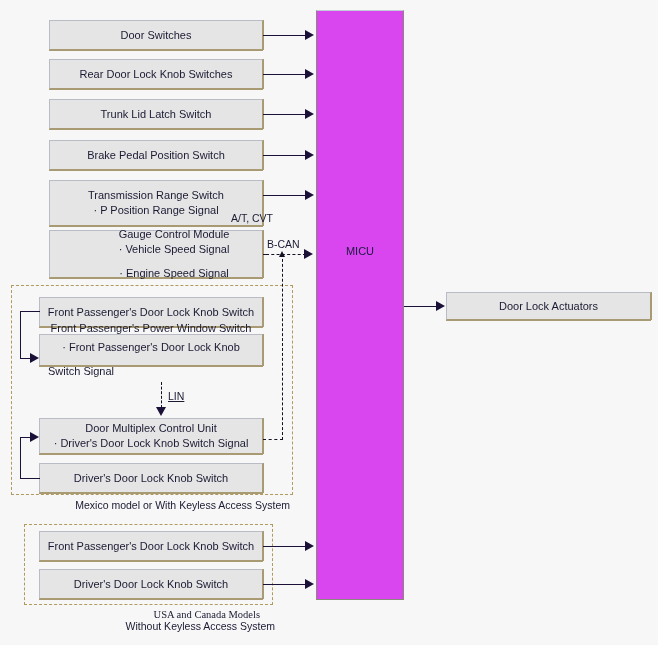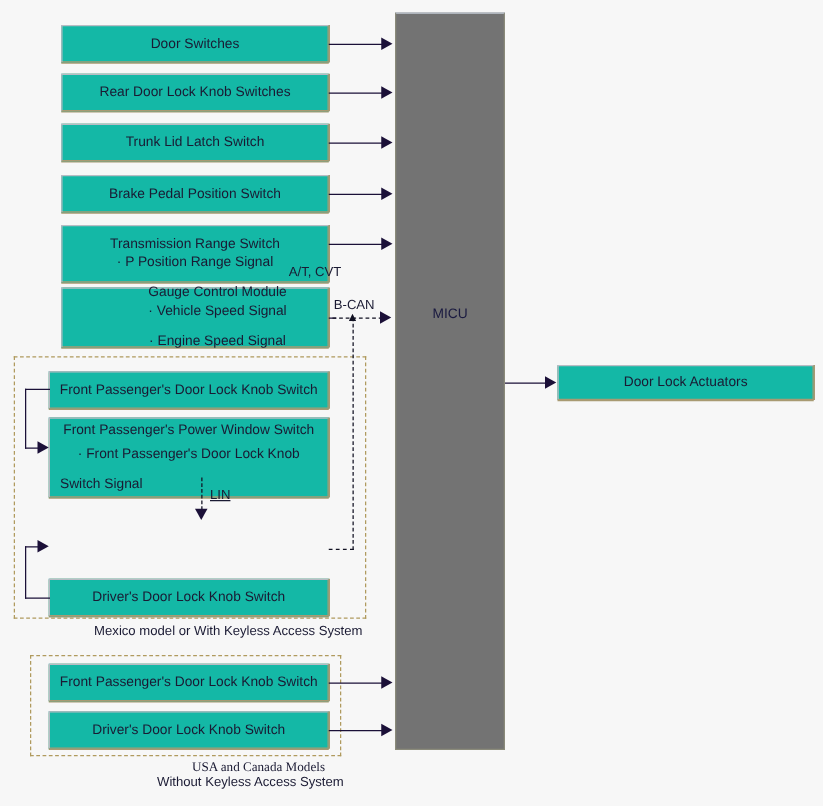--- a/index.html
+++ b/index.html
@@ -16,21 +16,21 @@
     width: 658px;
     height: 645px;
     background: #f7f7f7;
     overflow: hidden;
   }
 
   
   .box {
     position: absolute;
     box-sizing: border-box;
-    background: #14b8a6;
+    background: #e5e5e5;
     border: 1px solid #a89a72;
     border-top-color: #b9bcc4;
     border-left-color: #b9bcc4;
     box-shadow: 0 1px 0 0 #a89a72, 1px 0 0 0 #a89a72;
     display: flex;
     flex-direction: column;
     align-items: center;
     justify-content: center;
     color: #1a1a33;
     font-size: 11px;
@@ -39,21 +39,21 @@
     white-space: nowrap;
   }
   .box .line1 { display: block; }
   .box .line2 { display: block; }
   .box .line3 { display: block; margin-top: 10px; }
 
   
   .micu {
     position: absolute;
     box-sizing: border-box;
-    background: #737373;
+    background: #d946ef;
     border: 1px solid #8a8a7a;
     border-top-color: #c3cbd6;
     display: flex;
     align-items: flex-start;
     justify-content: center;
     color: #1a1a40;
     font-size: 11px;
   }
   .micu .micu-label {
     margin-top: 234px;
@@ -158,26 +158,30 @@
     <span class="line2">· Vehicle Speed Signal</span>
     <span class="line3">· Engine Speed Signal</span>
   </div>
 
   <div class="groupframe dashdot" style="left:11px; top:285px; width:282px; height:210px;"></div>
 
   <div class="box" style="left:39px; top:297px; width:224px; height:30px;">
     <span class="line1">Front Passenger's Door Lock Knob Switch</span>
   </div>
 
-  <div class="box" style="left:39px; top:334px; width:224px; height:64px; align-items:center;">
+  <div class="box" style="left:39px; top:334px; width:224px; height:32px; align-items:center;">
     <span class="line1">Front Passenger's Power Window Switch</span>
     <span class="line2" style="margin-top:4px;">· Front Passenger's Door Lock Knob</span>
     <span class="line3" style="align-self:flex-start; margin-left:8px;">Switch Signal</span>
   </div>
 
+  <div class="box" style="left:39px; top:418px; width:224px; height:36px;">
+    <span class="line1">Door Multiplex Control Unit</span>
+    <span class="line2">· Driver's Door Lock Knob Switch Signal</span>
+  </div>
 
   <div class="box" style="left:39px; top:463px; width:224px; height:30px;">
     <span class="line1">Driver's Door Lock Knob Switch</span>
   </div>
 
   <div class="caption" style="left:40px; top:499px; width:250px;">Mexico model or With Keyless Access System</div>
 
   <div class="groupframe dashdot" style="left:24px; top:524px; width:249px; height:81px;"></div>
 
   <div class="box" style="left:39px; top:531px; width:224px; height:30px;">

